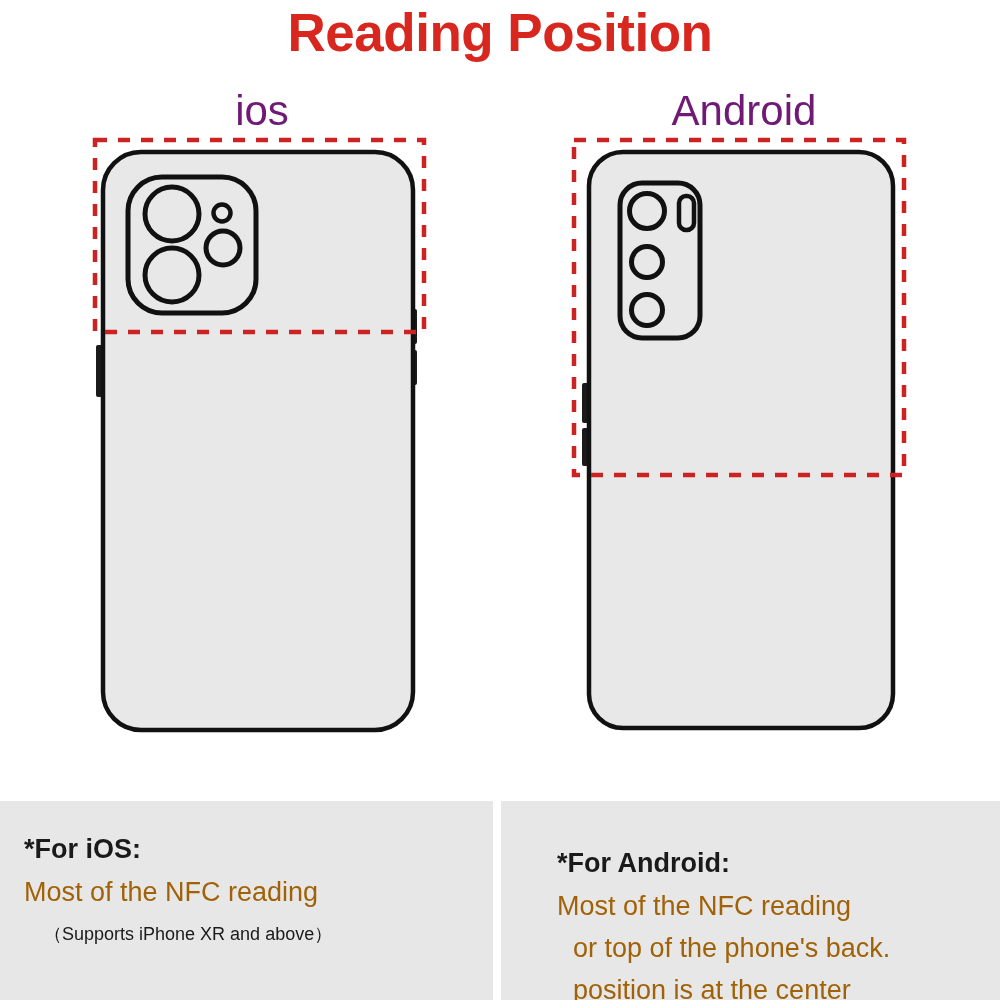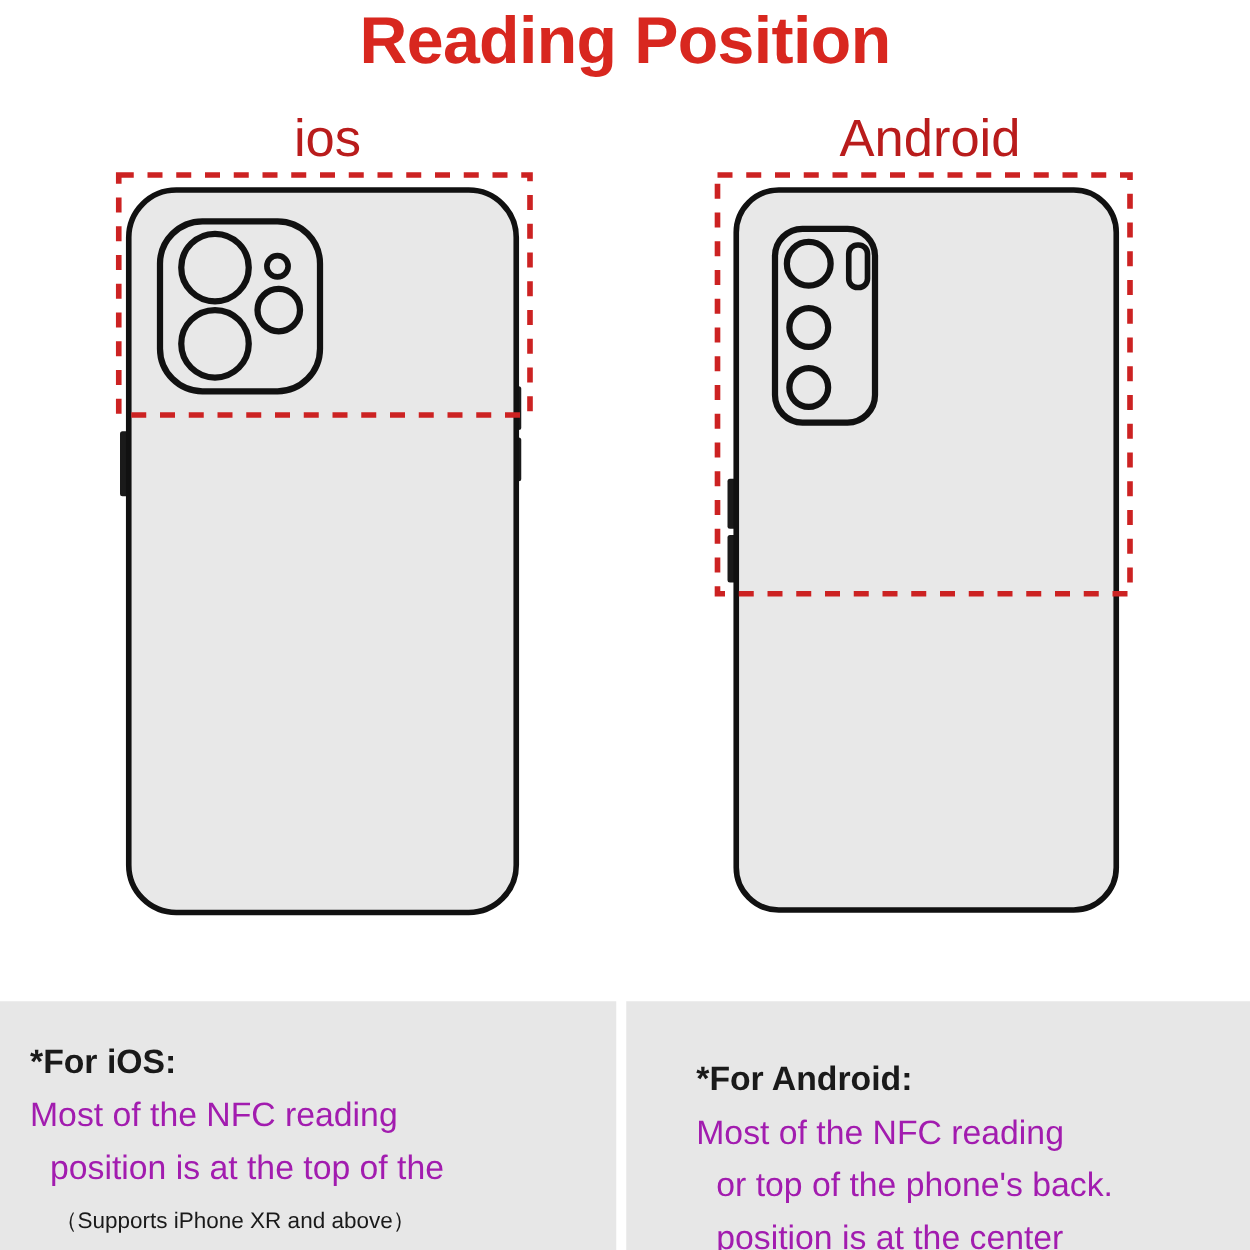--- a/index.html
+++ b/index.html
@@ -25,21 +25,21 @@
     font-weight: bold;
     color: #d8271f;
     letter-spacing: -0.5px;
     line-height: 62px;
     white-space: nowrap;
   }
 
   .platform-label {
     position: absolute;
     font-size: 42px;
-    color: #b91c1c;
+    color: #701a75;
     font-weight: normal;
     text-align: center;
     white-space: nowrap;
     line-height: 46px;
   }
   #label-ios      { top: 88px; left: 162px; width: 200px; }
   #label-android  { top: 88px; left: 614px; width: 260px; }
 
   
   #diagram {
@@ -62,21 +62,21 @@
 
   .note-heading {
     font-size: 27px;
     font-weight: bold;
     color: #1a1a1a;
     line-height: 44px;
     white-space: nowrap;
   }
   .note-line {
     font-size: 27px;
-    color: #a21caf;
+    color: #a16207;
     line-height: 42px;
     white-space: nowrap;
   }
   .note-line.indent { padding-left: 16px; }
   .note-sub {
     font-size: 18px;
     color: #1a1a1a;
     line-height: 42px;
     white-space: nowrap;
     margin-left: 20px;
@@ -128,21 +128,20 @@
 
     <rect x="679" y="196" width="15" height="34" rx="7" ry="7" fill="#e8e8e8" stroke="#111111" stroke-width="4.5"></rect>
 
     <rect x="574" y="140" width="330" height="335" fill="none" stroke="#cc2222" stroke-width="4.5" stroke-dasharray="12 11" stroke-linecap="butt"></rect>
   </g>
 </svg>
 
 <div class="note-panel" id="note-ios">
   <div class="note-heading">*For iOS:</div>
   <div class="note-line">Most of the NFC reading</div>
-  <div class="note-line indent">position is at the top of the</div>
   <div class="note-sub">（Supports iPhone XR and above）</div>
 </div>
 
 <div class="note-panel" id="note-android">
   <div class="note-heading">*For Android:</div>
   <div class="note-line">Most of the NFC reading</div>
   <div class="note-line indent">or top of the phone's back.</div>
   <div class="note-line indent">position is at the center</div>
 </div>
 

